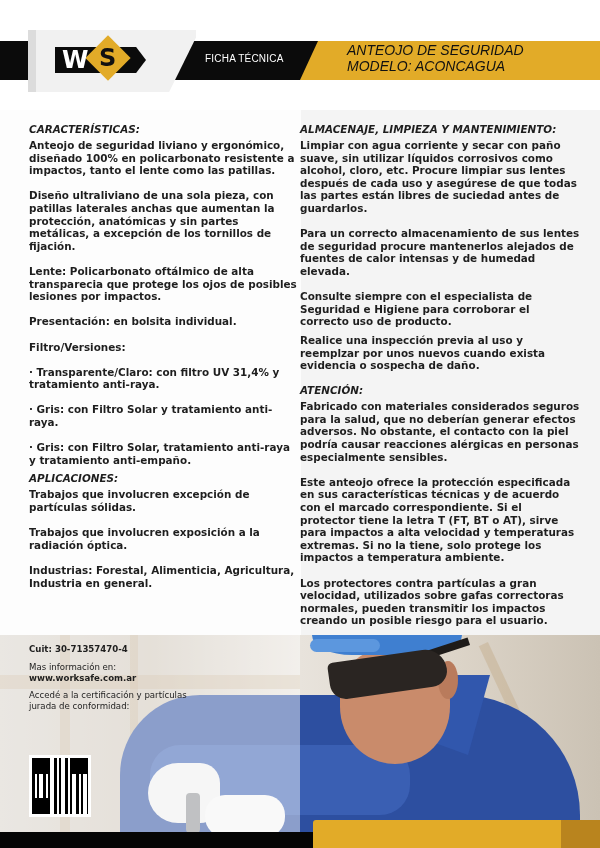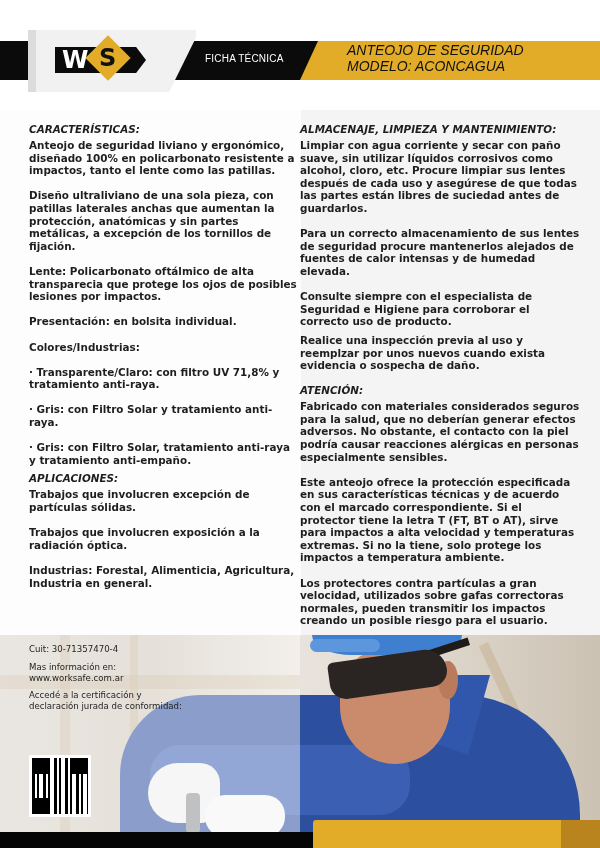--- a/index.html
+++ b/index.html
@@ -58,21 +58,21 @@
     border-radius: 80px 120px 0 0; }
   .collar { position: absolute; left: 380px; top: 40px; width: 110px; height: 80px; background: #3157ad;
     clip-path: polygon(30% 0, 100% 0, 80% 100%, 0 60%); }
   .sleeve { position: absolute; left: 150px; top: 110px; width: 260px; height: 70px; background: #3a5fb3; border-radius: 30px; }
   .glove1 { position: absolute; left: 148px; top: 128px; width: 72px; height: 60px; background: #efefef; border-radius: 30px 20px 20px 30px; }
   .glove2 { position: absolute; left: 205px; top: 160px; width: 80px; height: 42px; background: #f4f4f4; border-radius: 20px; }
   .tool { position: absolute; left: 186px; top: 158px; width: 14px; height: 40px; background: #8c8f93; border-radius: 4px; }
 
   
   .info { position: absolute; left: 29px; top: 644px; width: 160px; font-size: 8.6px; line-height: 10.8px; color: #1e1e1e; }
-  .info .p { margin-bottom: 7px; }
+  .info .p { margin-bottom: 7px; font-weight: bold; }
   .qr { position: absolute; left: 29px; top: 755px; width: 62px; height: 62px; background: #fff; padding: 3px; }
   .qr-inner { width: 100%; height: 100%;
     background:
       linear-gradient(#000,#000) 0 0/16px 16px no-repeat,
       linear-gradient(#000,#000) 40px 0/16px 16px no-repeat,
       linear-gradient(#000,#000) 0 40px/16px 16px no-repeat,
       repeating-linear-gradient(90deg, #000 0 3px, #fff 3px 5px, #000 5px 7px, #fff 7px 11px),
       #fff;
   }
   .qr-inner::after { content: ""; display: block; }
@@ -106,22 +106,22 @@
 
 <div class="col-left-bg"></div>
 <div class="col-right-bg"></div>
 
 <div class="col col-left">
   <div class="sec-title">CARACTERÍSTICAS:</div>
   <p class="para">Anteojo de seguridad liviano y ergonómico, diseñado 100% en policarbonato resistente a impactos, tanto el lente como las patillas.</p>
   <p class="para">Diseño ultraliviano de una sola pieza, con patillas laterales anchas que aumentan la protección, anatómicas y sin partes metálicas, a excepción de los tornillos de fijación.</p>
   <p class="para">Lente: Policarbonato oftálmico de alta transparecia que protege los ojos de posibles lesiones por impactos.</p>
   <p class="para">Presentación: en bolsita individual.</p>
-  <p class="para">Colores/Industrias:</p>
-  <p class="para">· Transparente/Claro: con filtro UV 71,8% y tratamiento anti-raya.</p>
+  <p class="para">Filtro/Versiones:</p>
+  <p class="para">· Transparente/Claro: con filtro UV 31,4% y tratamiento anti-raya.</p>
   <p class="para">· Gris: con Filtro Solar y tratamiento anti-raya.</p>
   <p class="para tight">· Gris: con Filtro Solar, tratamiento anti-raya y tratamiento anti-empaño.</p>
 
   <div class="sec-title">APLICACIONES:</div>
   <p class="para">Trabajos que involucren excepción de partículas sólidas.</p>
   <p class="para">Trabajos que involucren exposición a la radiación óptica.</p>
   <p class="para">Industrias: Forestal, Alimenticia, Agricultura, Industria en general.</p>
 </div>
 
 <div class="col col-right">
@@ -155,21 +155,21 @@
   <div class="glove1"></div>
   <div class="tool"></div>
   <div class="glove2"></div>
   <div class="haze"></div>
 </div>
 
 <div class="info">
   <div class="p">Cuit: 30-71357470-4</div>
   <div>Mas información en:</div>
   <div class="p">www.worksafe.com.ar</div>
-  <div>Accedé a la certificación y declaración jurada de conformidad:</div>
+  <div>Accedé a la certificación y partículas jurada de conformidad:</div>
 </div>
 <div class="qr">
   <div class="qr-inner"></div>
 </div>
 
 <div class="bot-black"></div>
 <div class="bot-yellow"></div>
 <div class="bot-yellow-dark"></div>
 
 </body></html>

